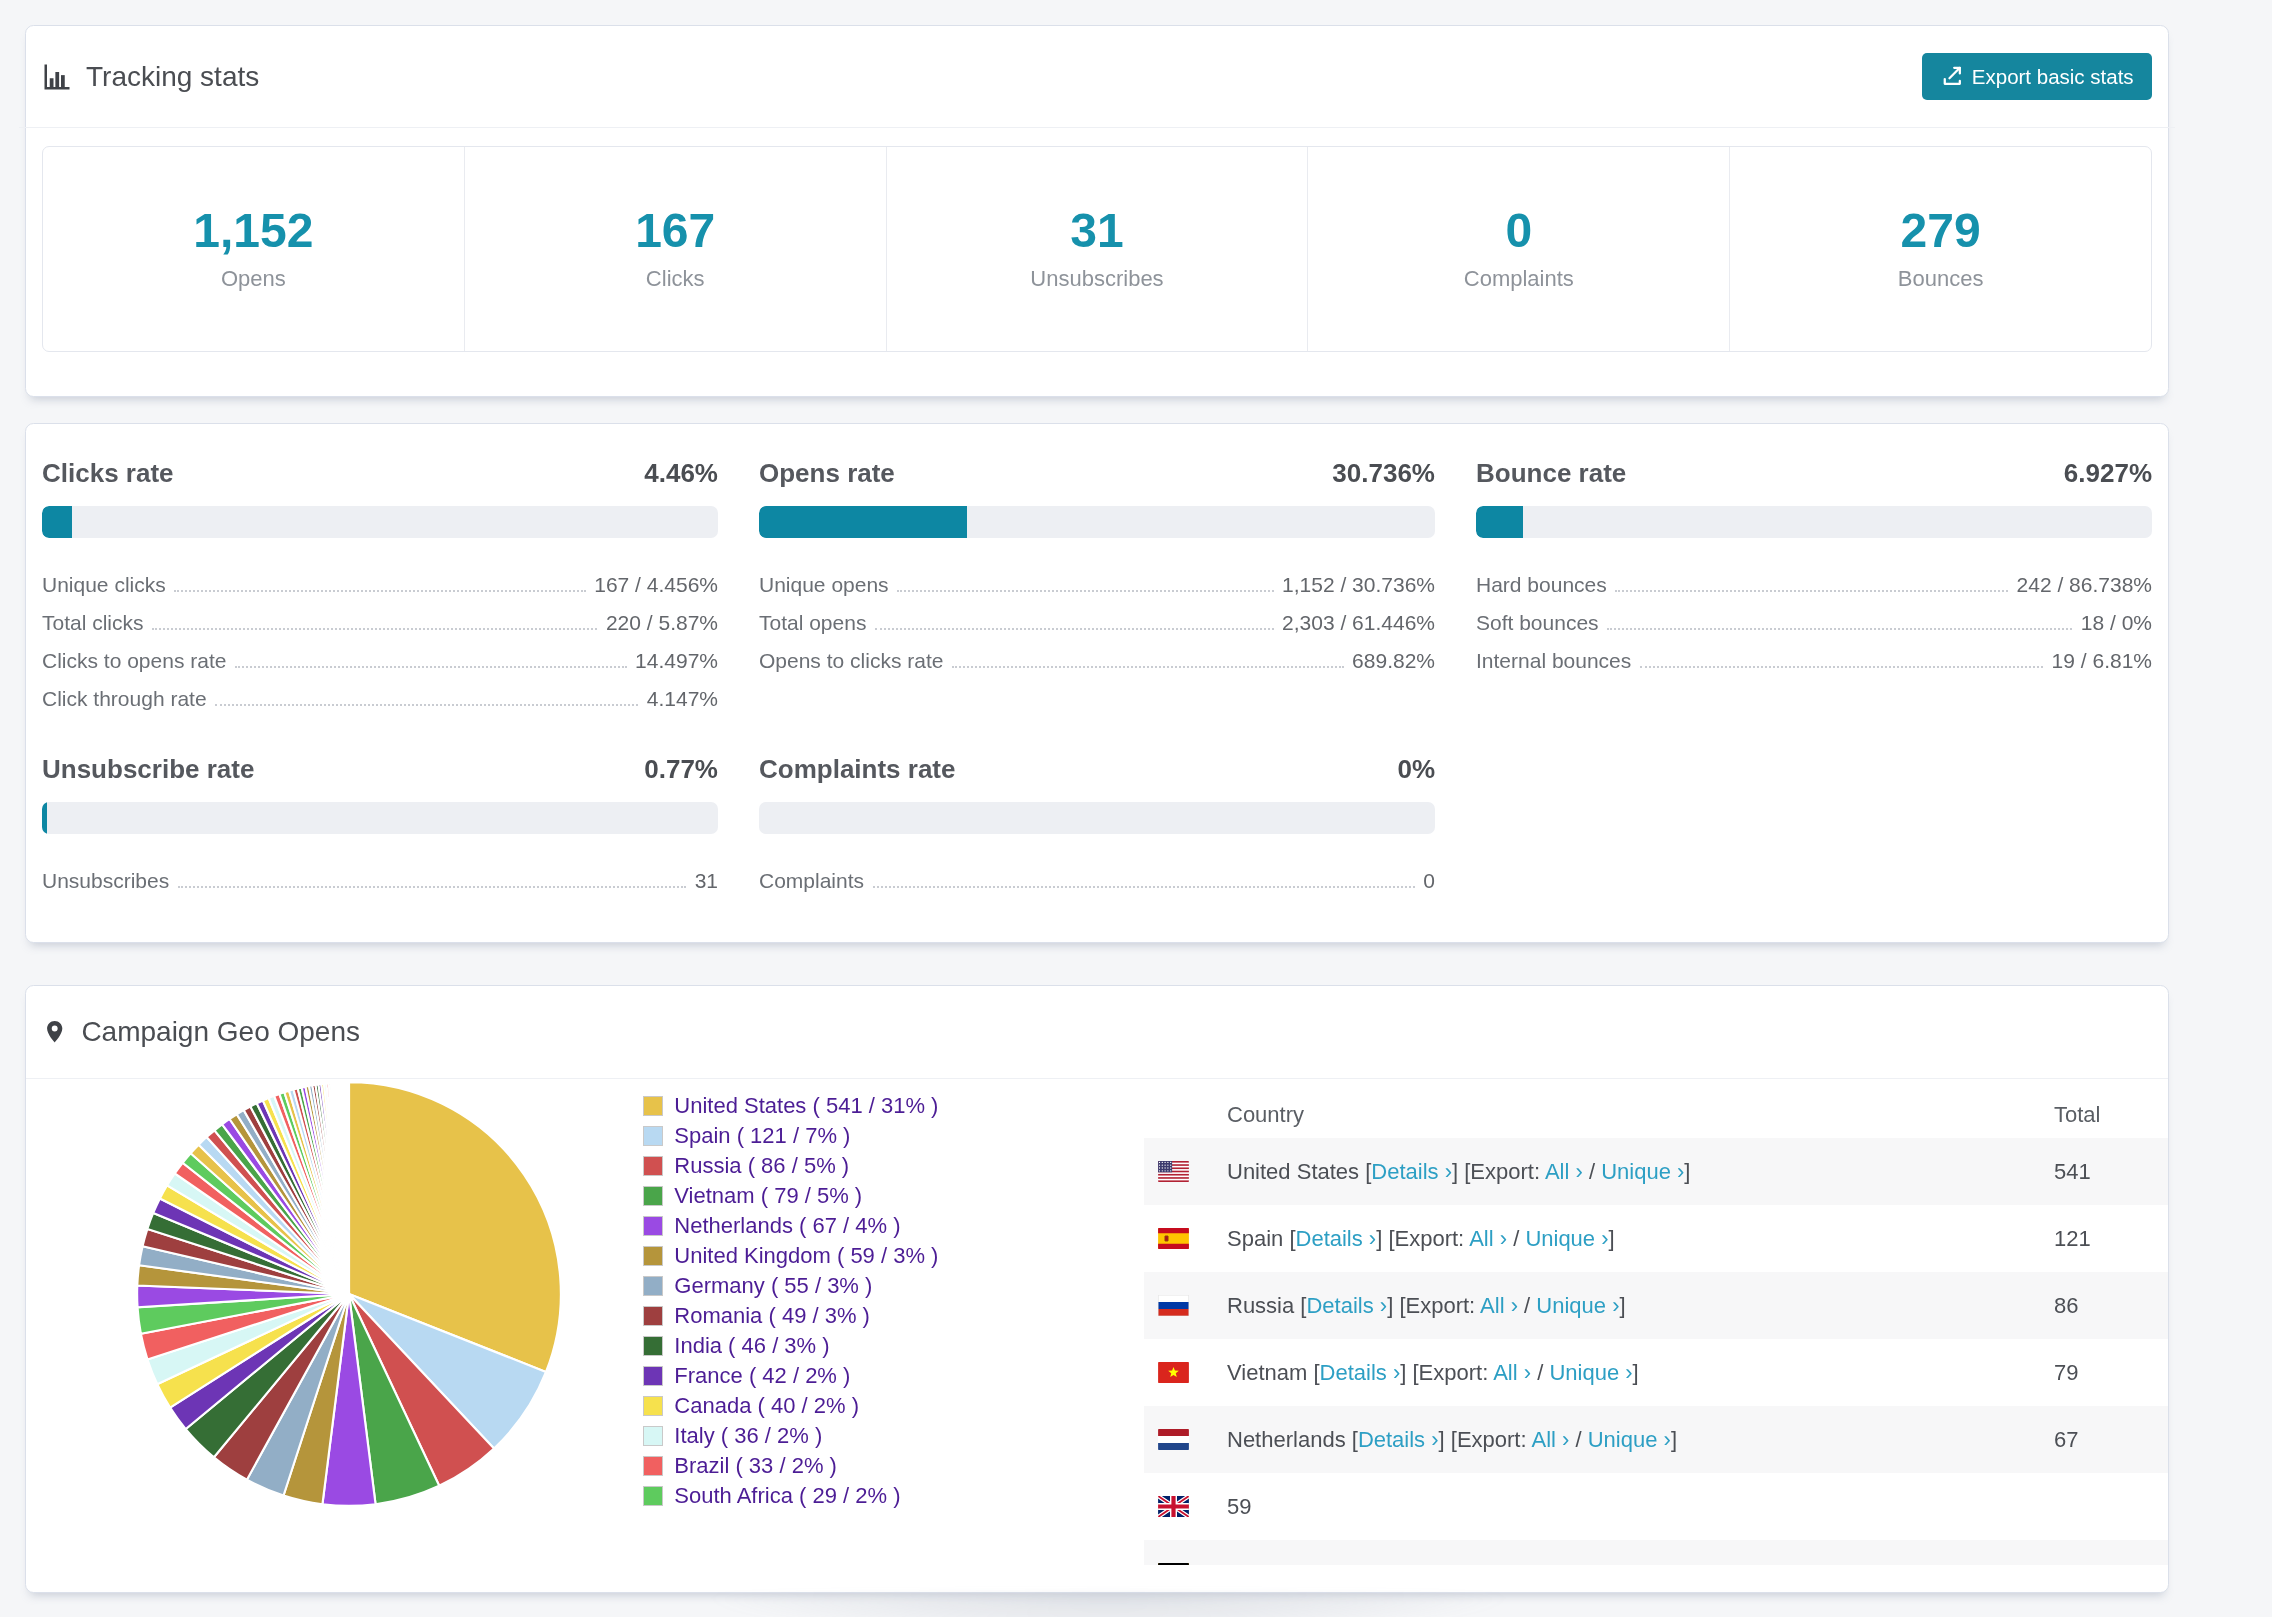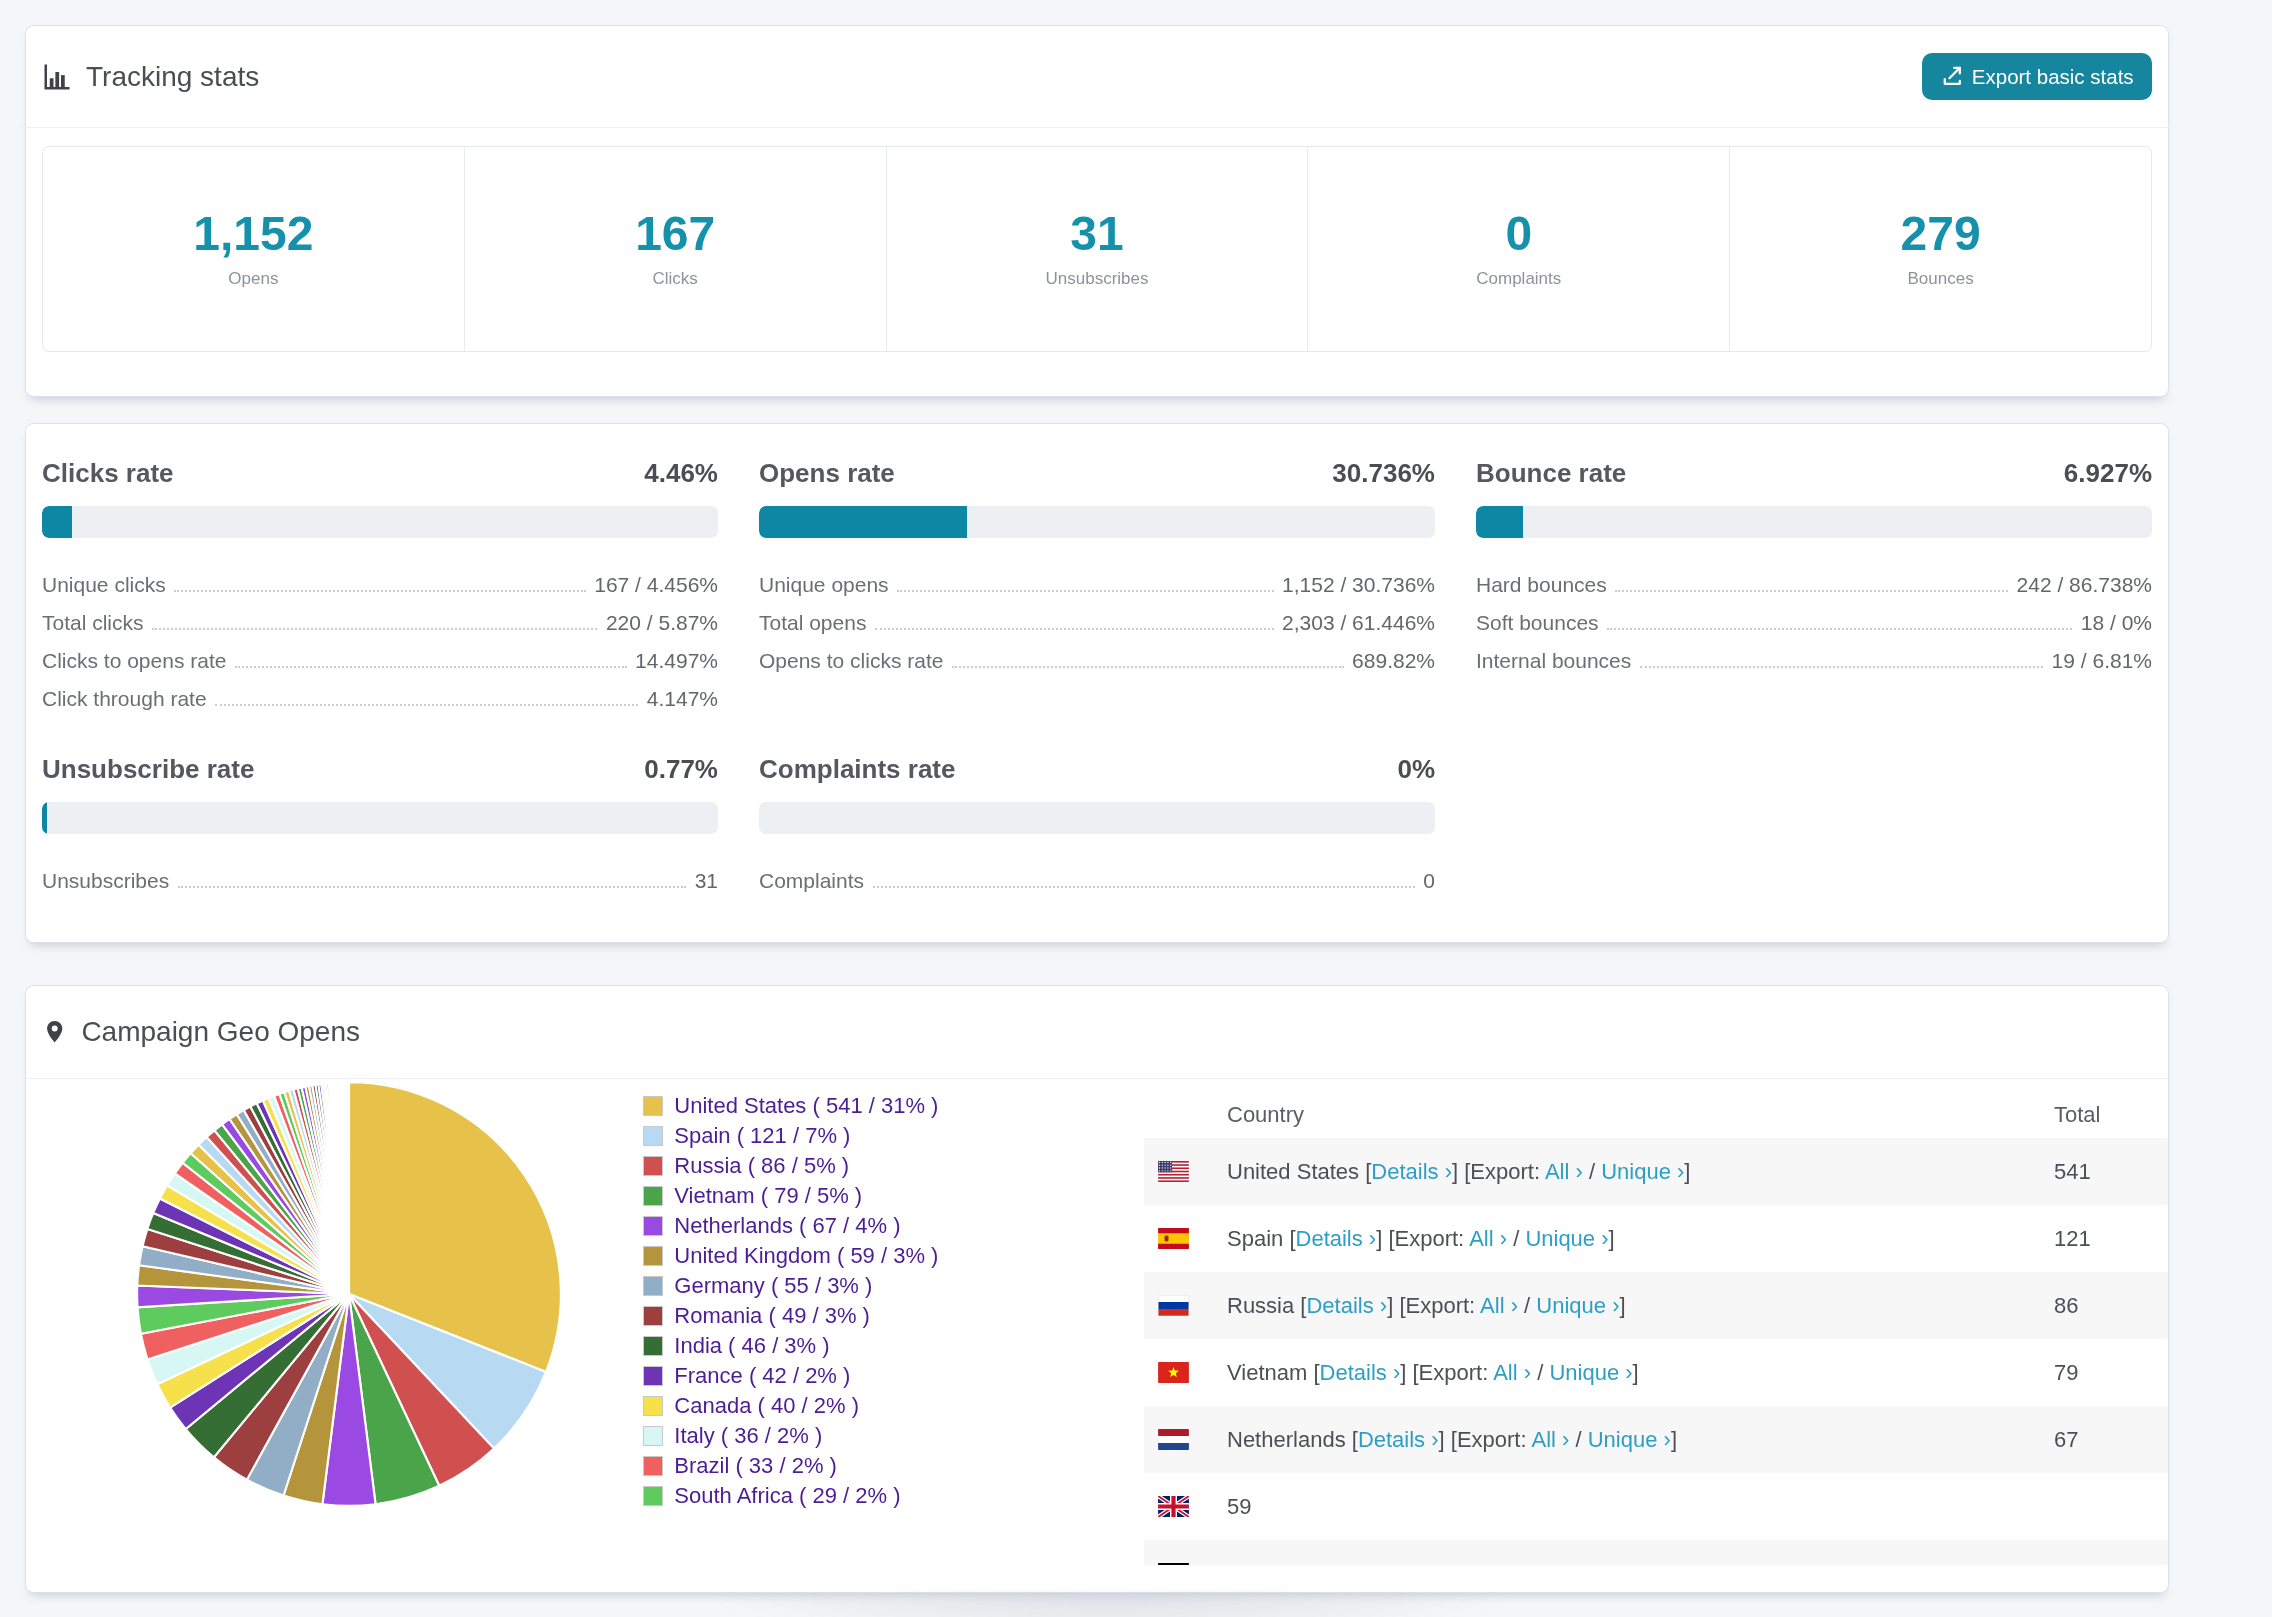--- a/index.html
+++ b/index.html
@@ -26,35 +26,35 @@
   #card-geo .card-head{height:92px;}
   .card-title{
     display:flex;align-items:center;gap:14px;
     font-size:28px;color:#4a4d52;font-weight:normal;margin:0;
   }
   .card-title svg{flex:0 0 auto;}
 
   .export-btn{
     display:flex;align-items:center;gap:8.5px;border:none;cursor:pointer;
     background:#15869e;color:#fff;font-size:20.5px;
-    font-family:inherit;height:47px;padding:0 18.4px;border-radius:10px;
+    font-family:inherit;height:47px;padding:0 18.4px;border-radius:5px;
   }
 
   
   .stats-box{
     margin-top:18.4px;height:206px;border:1.4px solid #e4e7ee;border-radius:7px;
     display:flex;box-sizing:border-box;background:#fff;
   }
   .stat-cell{
     flex:1;display:flex;flex-direction:column;align-items:center;justify-content:center;
     border-right:1.4px solid #e9ebf0;
   }
   .stat-cell:last-child{border-right:none;}
   .stat-value{font-size:48px;font-weight:bold;color:#1691ac;line-height:1;}
-  .stat-label{font-size:17px;color:#8e939a;margin-top:11.3px;}
+  .stat-label{font-size:22px;color:#8e939a;margin-top:11.3px;}
 
   
   .rates-grid{
     display:grid;grid-template-columns:1fr 1fr 1fr;
     column-gap:41px;row-gap:40px;align-items:start;
   }
   .rate-head{display:flex;justify-content:space-between;align-items:baseline;}
   .rate-title{font-size:26px;font-weight:bold;color:#55585e;}
   .rate-pct{font-size:26px;font-weight:bold;color:#4a4d52;}
   .rate-bar{

